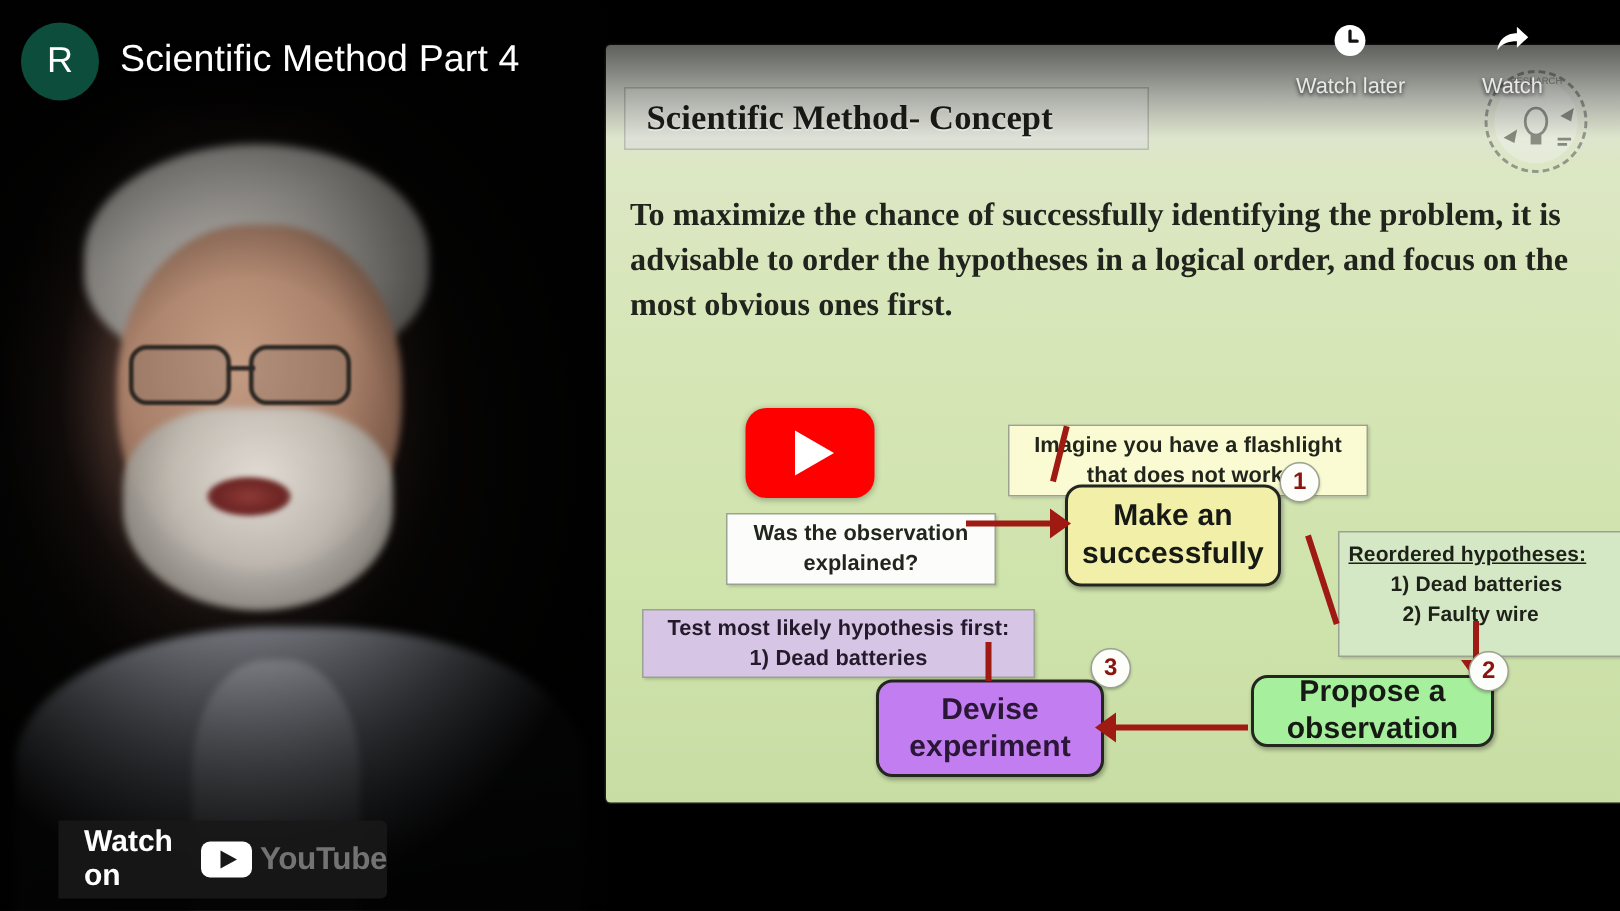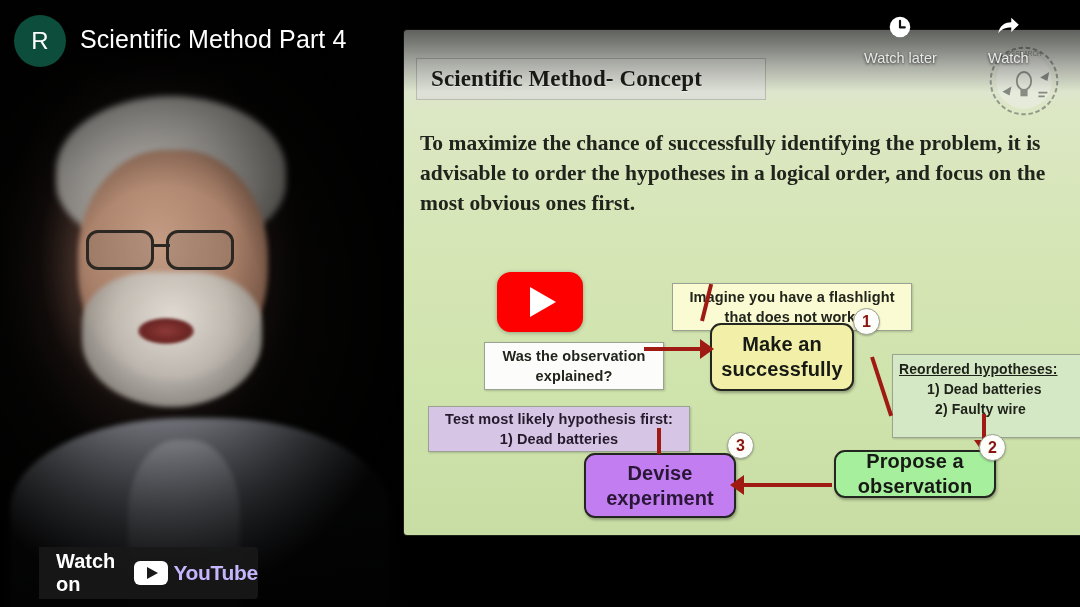--- a/index.html
+++ b/index.html
@@ -204,21 +204,21 @@
   .yt-logo { display: flex; align-items: center; gap: 5px; }
   .yt-logo .yt-box {
     width: 34px; height: 24px; background: #fff; border-radius: 6px;
     display: flex; align-items: center; justify-content: center;
   }
   .yt-logo .yt-box .t {
     width: 0; height: 0; border-left: 11px solid #181818;
     border-top: 6.5px solid transparent; border-bottom: 6.5px solid transparent;
     margin-left: 3px;
   }
-  .yt-logo .yt-word { color:#c4b5fd; font-size: 21px; font-weight: 700; letter-spacing: -.3px; }
+  .yt-logo .yt-word { color:#737373; font-size: 21px; font-weight: 700; letter-spacing: -.3px; }
 </style>
 </head>
 <body>
 
 <div id="player">
 
   <div class="video-stage">
 
     <div class="presenter">
       <div class="p-hair"></div>

